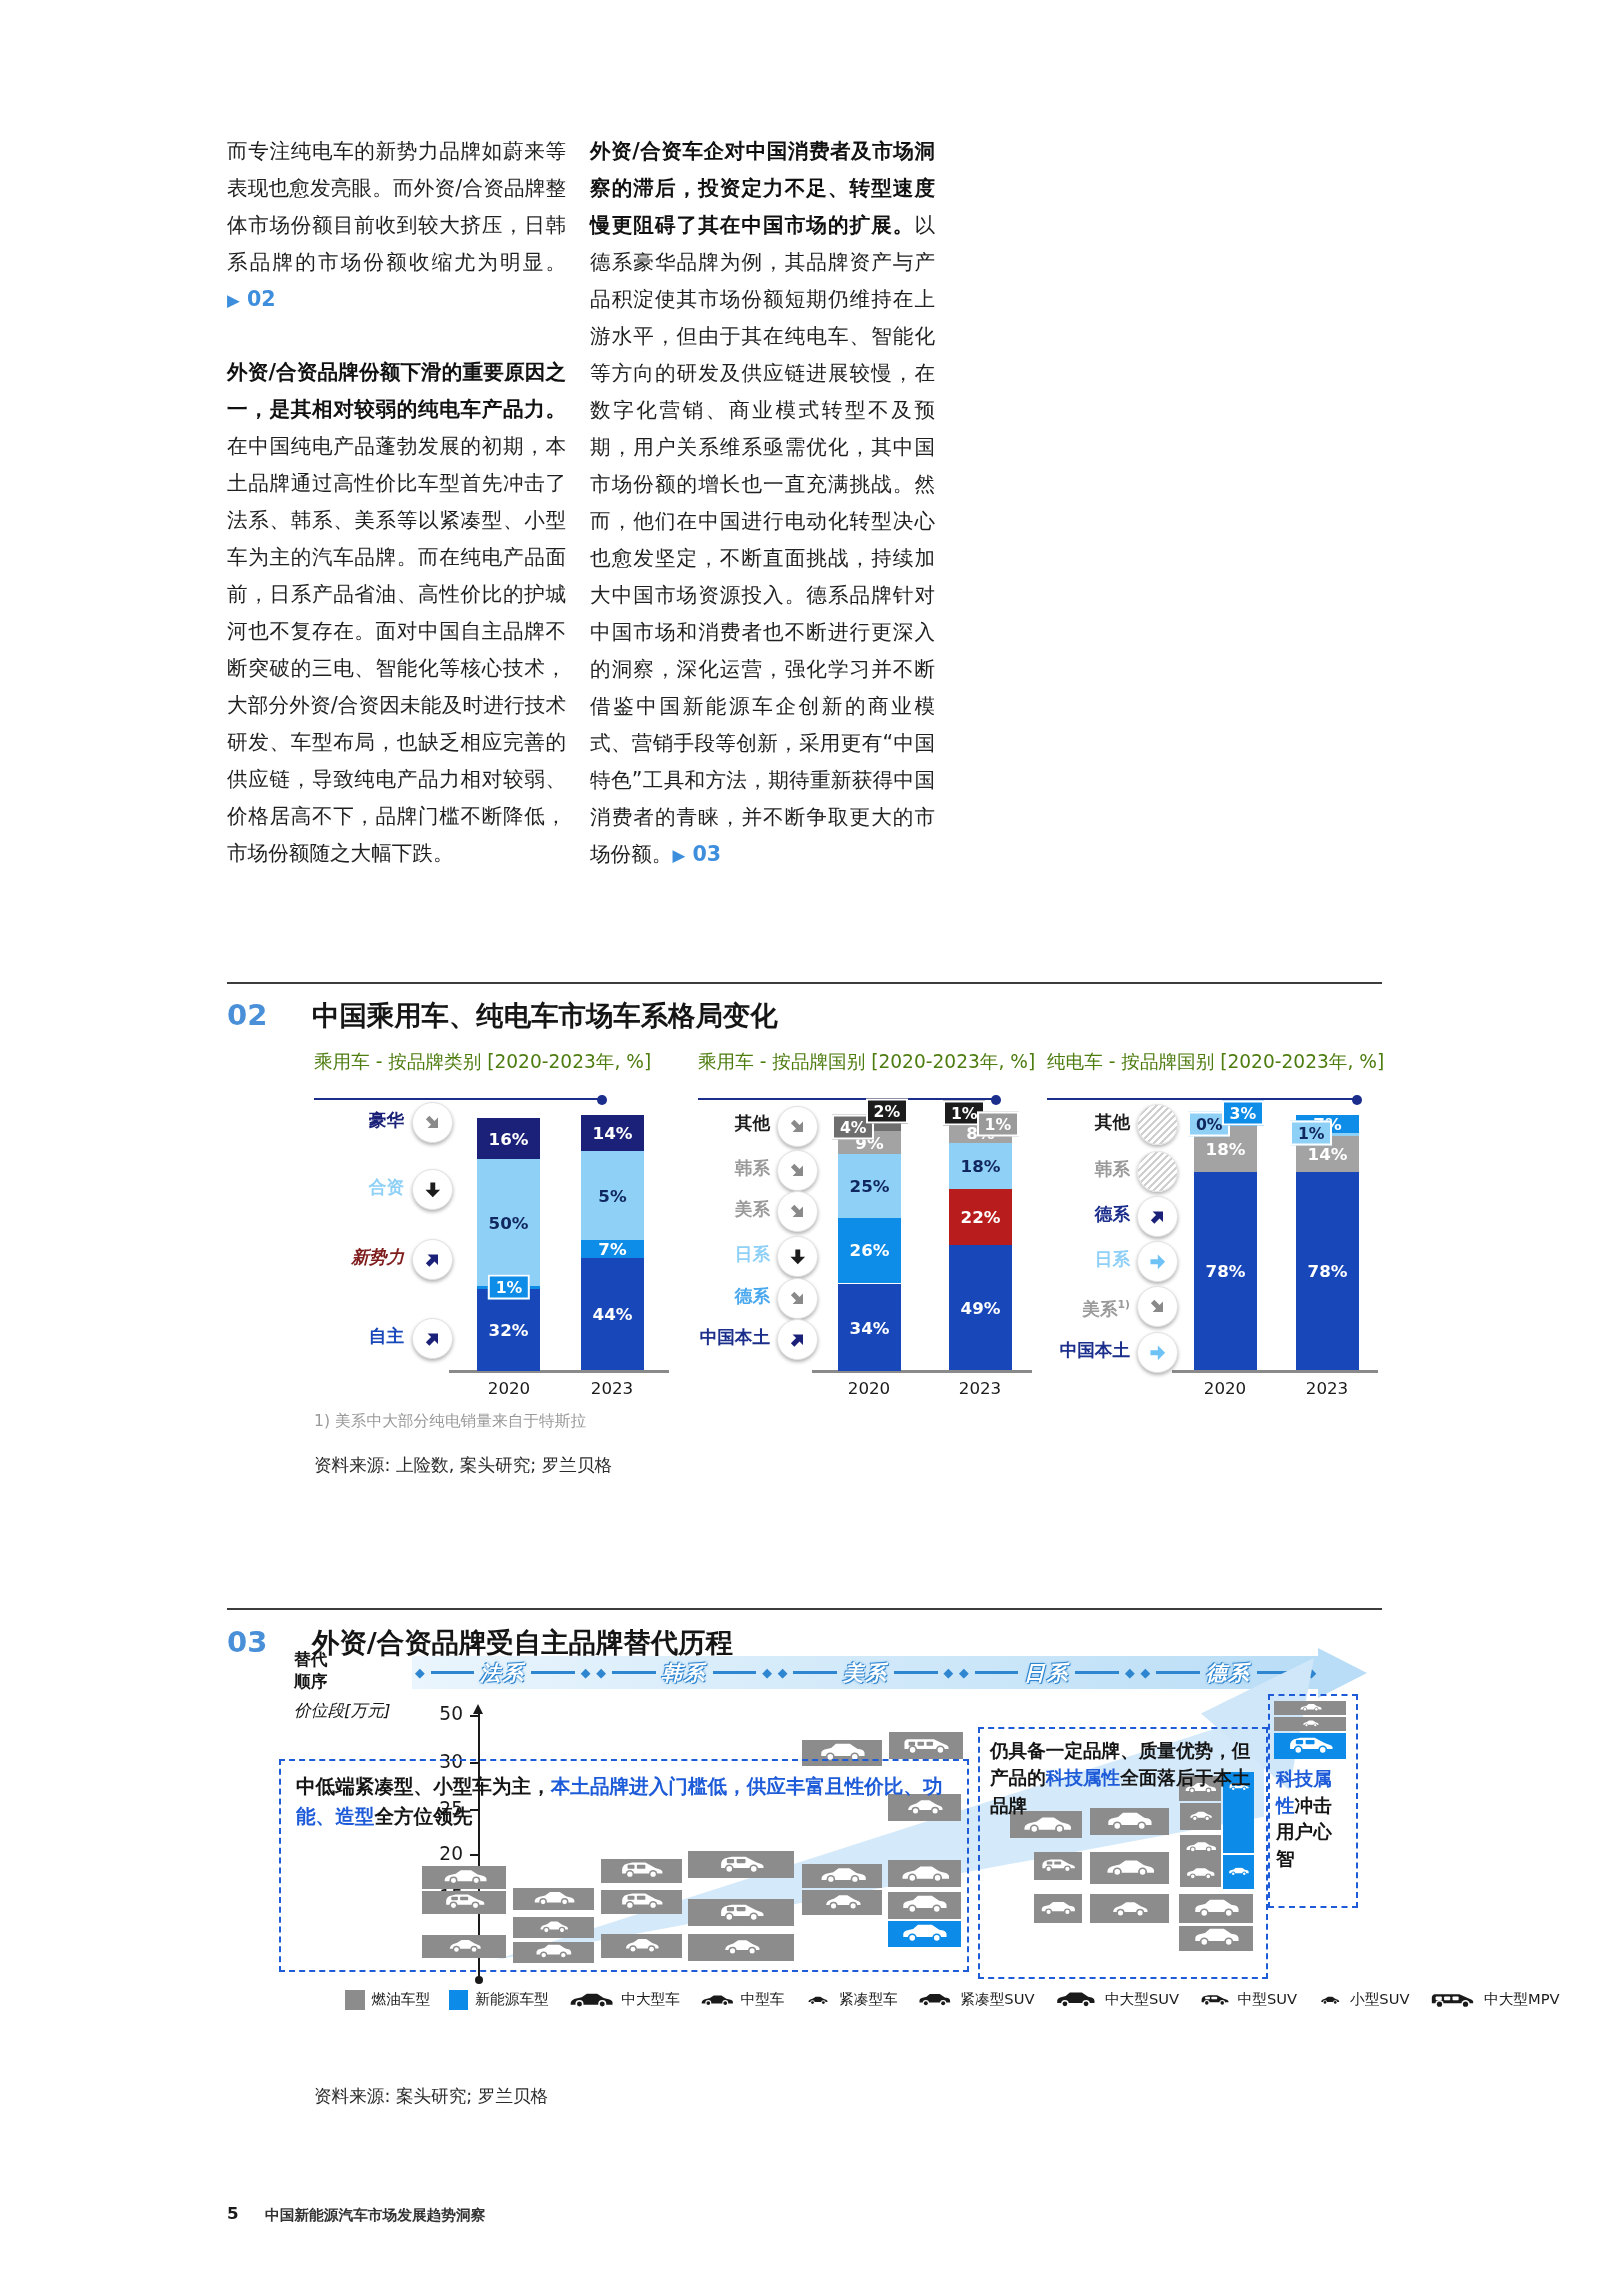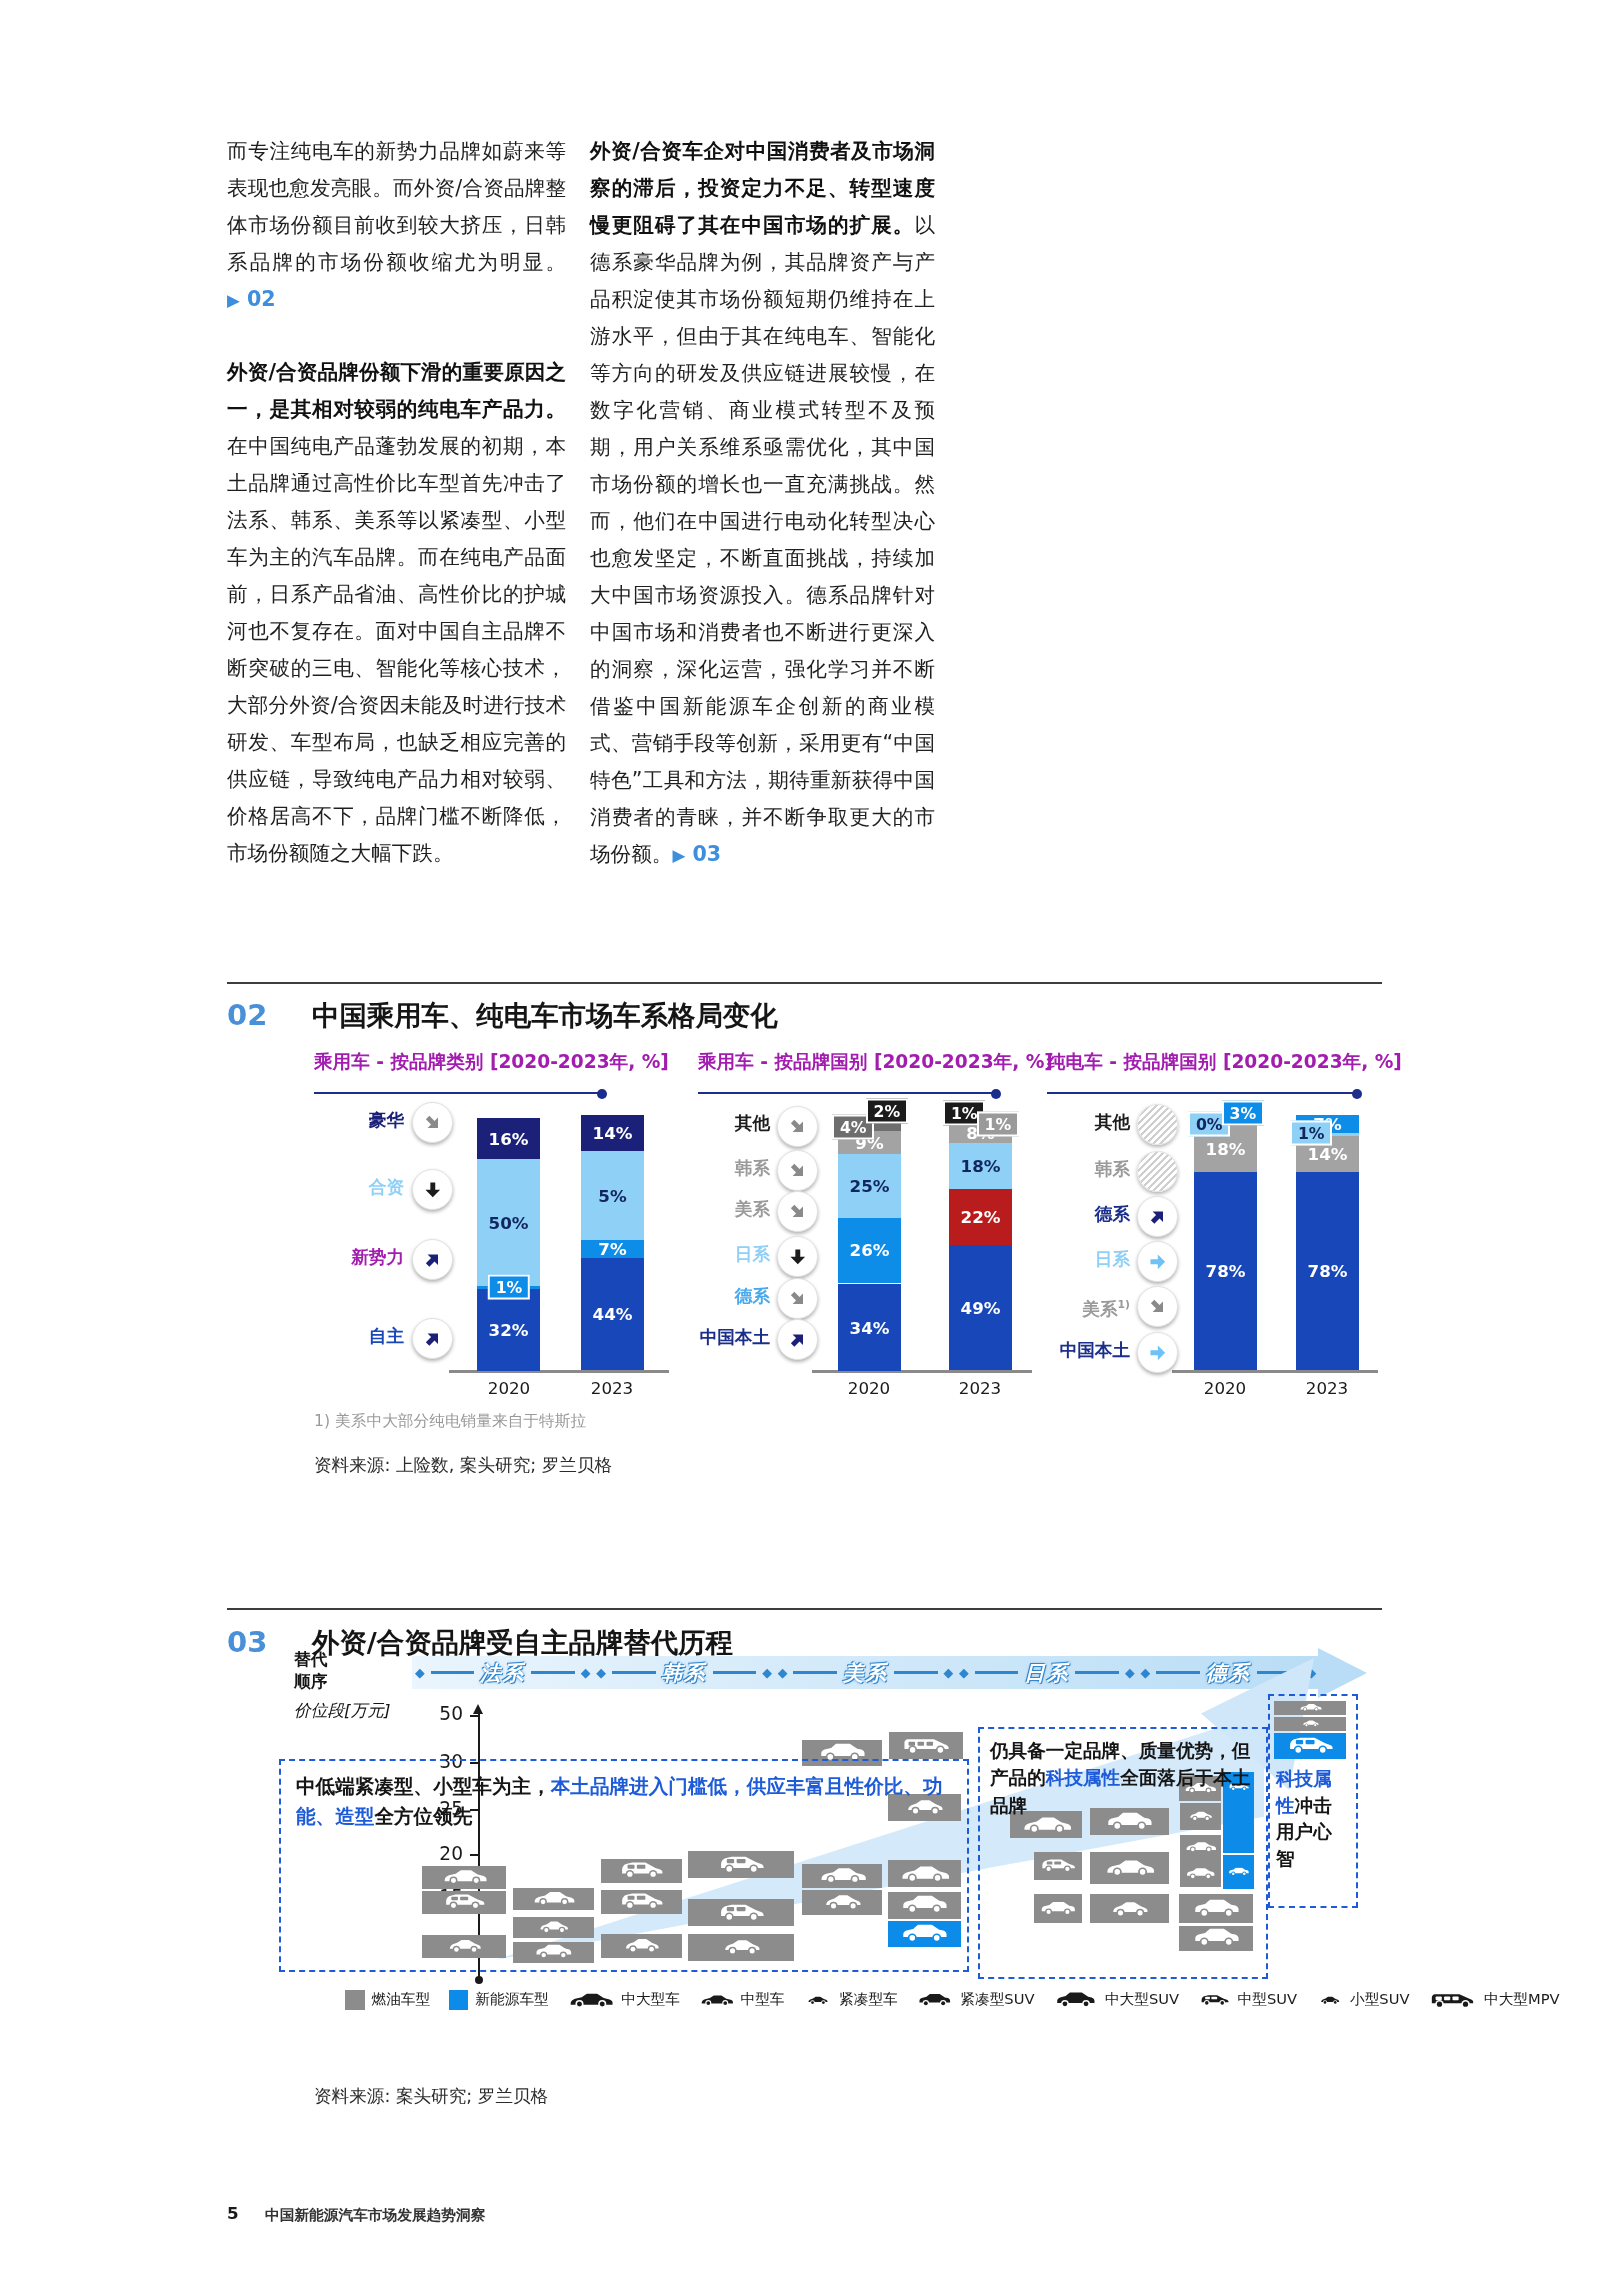--- a/index.html
+++ b/index.html
@@ -10,22 +10,22 @@
   .col-l{left:227px;width:339px;}
   .col-r{left:590px;width:345px;}
   .para{margin:0 0 35px 0;}
   .para b{font-weight:700;color:#111;}
   .lnk{color:#3e8ede;font-weight:700;white-space:nowrap;cursor:pointer;}
   .lnk .tri{font-size:16.7px;}
   
   .hr{position:absolute;left:227px;width:1155px;height:2px;background:#3d3d3d;}
   .sec-num{position:absolute;left:227px;font-size:29px;font-weight:700;color:#4a90d9;}
   .sec-title{position:absolute;left:312px;font-size:27.4px;font-weight:700;color:#151515;}
-  .chart-title{position:absolute;font-size:18.6px;font-weight:700;color:#a21caf;
-               border-bottom:2.9px solid #1b2e8c;padding-bottom:17px;white-space:nowrap;}
+  .chart-title{position:absolute;font-size:18.6px;font-weight:400;color:#4d7c0f;
+               border-bottom:2.9px solid #1b2e8c;padding-bottom:23px;white-space:nowrap;}
   .chart-title:after{content:"";position:absolute;right:-2.9px;bottom:-6.9px;width:9.8px;height:9.8px;
                      border-radius:50%;background:#1b2e8c;}
   .src{position:absolute;font-size:17.6px;color:#2b2b2b;}
   .footnote{position:absolute;font-size:15.7px;color:#9a9a9a;}
   
   .baxis{position:absolute;height:2.9px;background:#8a8a8a;}
   .bseg{position:absolute;display:flex;align-items:center;justify-content:center;z-index:2;}
   .bseg span{font-size:16.7px;font-weight:700;}
   .bcat{position:absolute;text-align:center;font-size:16.7px;color:#1a1a1a;}
   .chip{position:absolute;z-index:5;font-size:15.7px;font-weight:700;padding:1px 5.9px;
@@ -316,21 +316,21 @@
       <svg class="arr rot-dr" viewBox="0 0 24 24" fill="#8a8a8a">
         <use href="#i-arrow"></use>
       </svg>
     </div>
     <div class="blab" style="position: absolute; left: 306px; top: 1175px; width: 98px; color: rgb(143, 208, 247);"><span>合资</span></div>
     <div class="bic" style="position: absolute; left: 412px; top: 1169px; width: 39px; height: 39px;">
       <svg class="arr rot-d" viewBox="0 0 24 24" fill="#1c1c1c">
         <use href="#i-arrow"></use>
       </svg>
     </div>
-    <div class="blab" style="position: absolute; left: 306px; top: 1245px; width: 98px; color: #a21caf;"><span>新势力</span></div>
+    <div class="blab" style="position: absolute; left: 306px; top: 1245px; width: 98px; color: #7f1d1d; font-style: italic;"><span>新势力</span></div>
     <div class="bic" style="position: absolute; left: 412px; top: 1239px; width: 39px; height: 39px;">
       <svg class="arr rot-ur" viewBox="0 0 24 24" fill="#1b2178">
         <use href="#i-arrow"></use>
       </svg>
     </div>
     <div class="blab" style="position: absolute; left: 306px; top: 1324px; width: 98px; color: rgb(23, 71, 184);"><span>自主</span></div>
     <div class="bic" style="position: absolute; left: 412px; top: 1318px; width: 39px; height: 39px;">
       <svg class="arr rot-ur" viewBox="0 0 24 24" fill="#1b2178">
         <use href="#i-arrow"></use>
       </svg>

